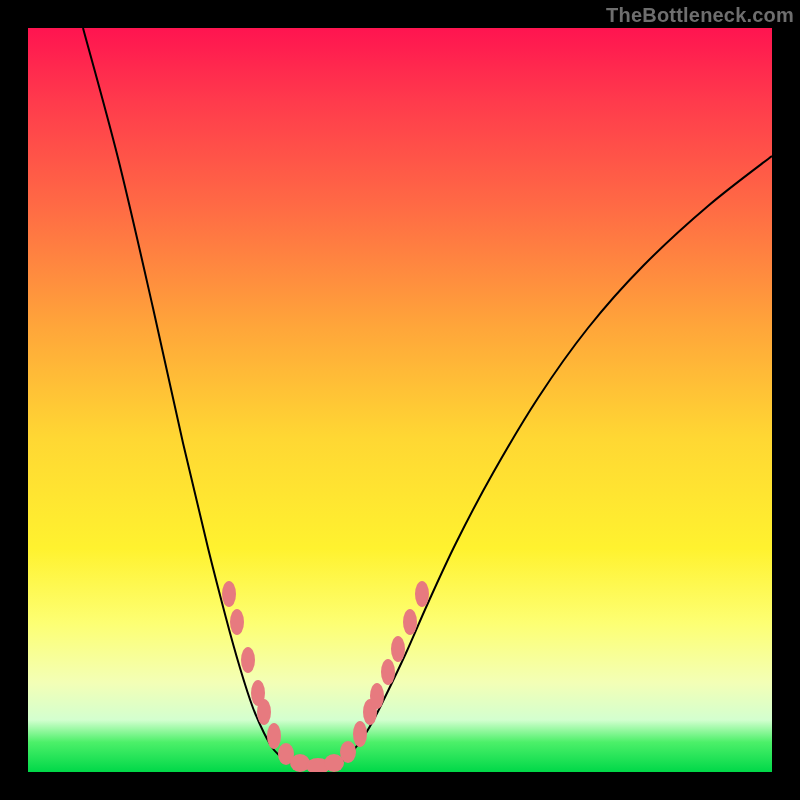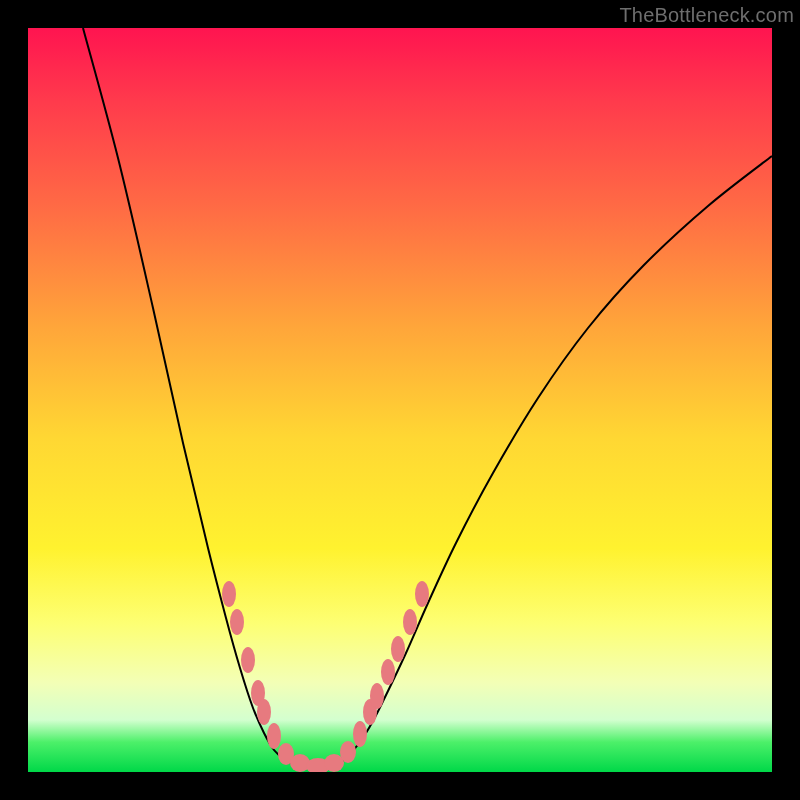--- a/index.html
+++ b/index.html
@@ -29,21 +29,21 @@
       #d3ffcf 93%,
       #4cf069 96%,
       #00d848 100%);
   }
   .watermark {
     position: absolute;
     top: 4px;
     right: 6px;
     color: #6e6e6e;
     font-size: 20px;
-    font-weight: 400;
+    font-weight: 700;
     letter-spacing: 0.2px;
     z-index: 20;
   }
   svg.curve {
     position: absolute;
     left: 0;
     top: 0;
     width: 744px;
     height: 744px;
     z-index: 3;

